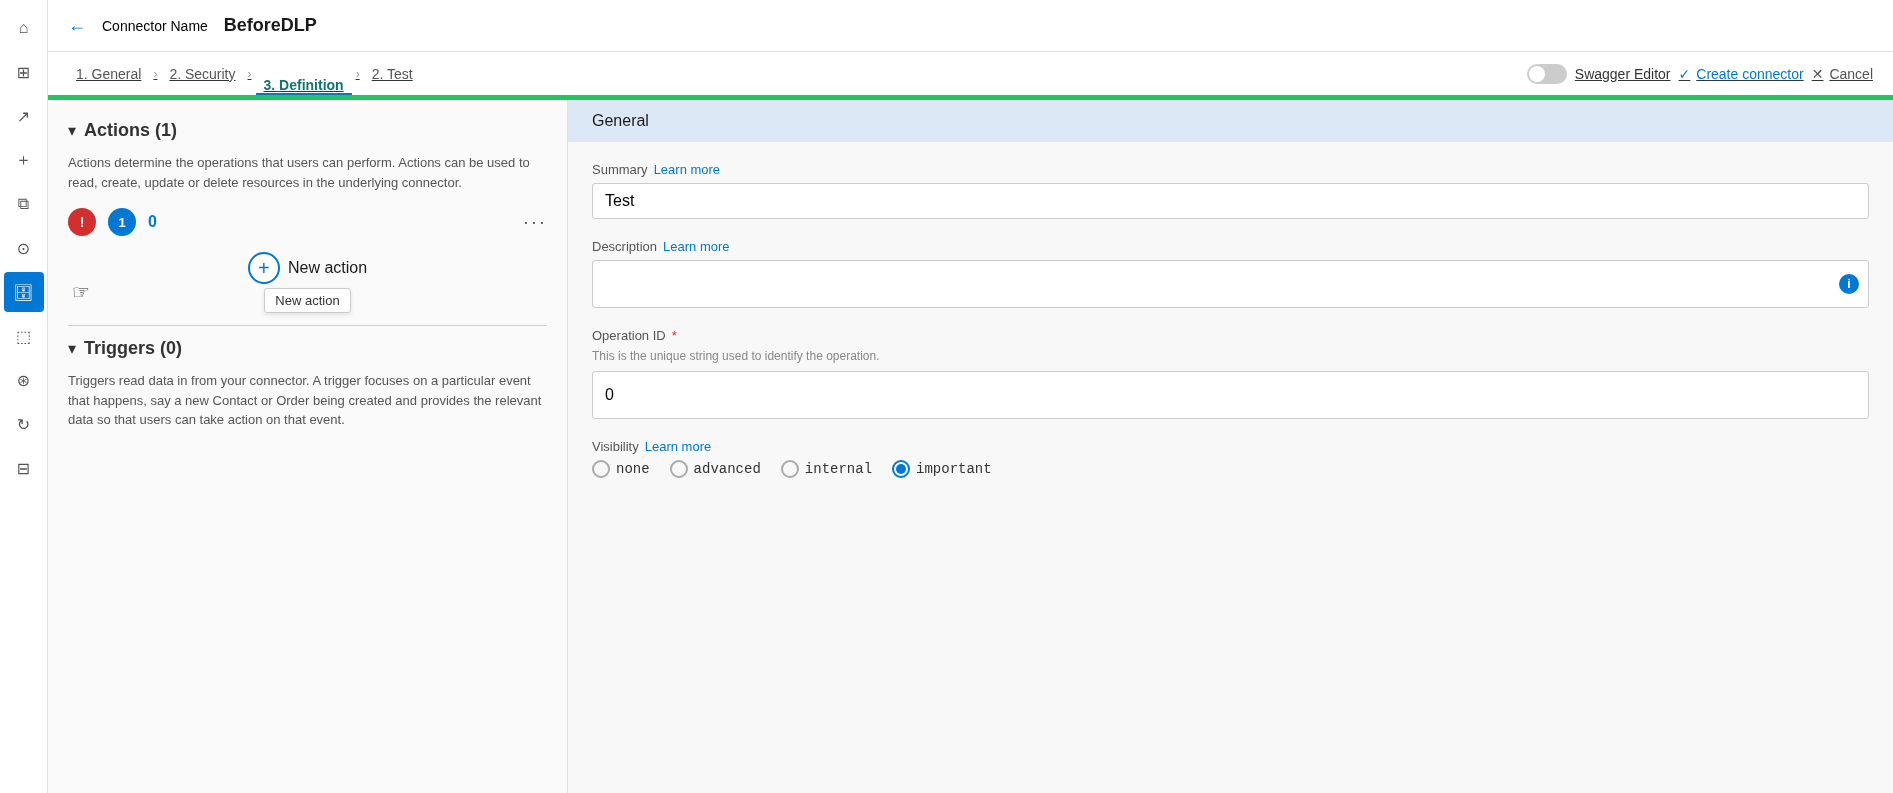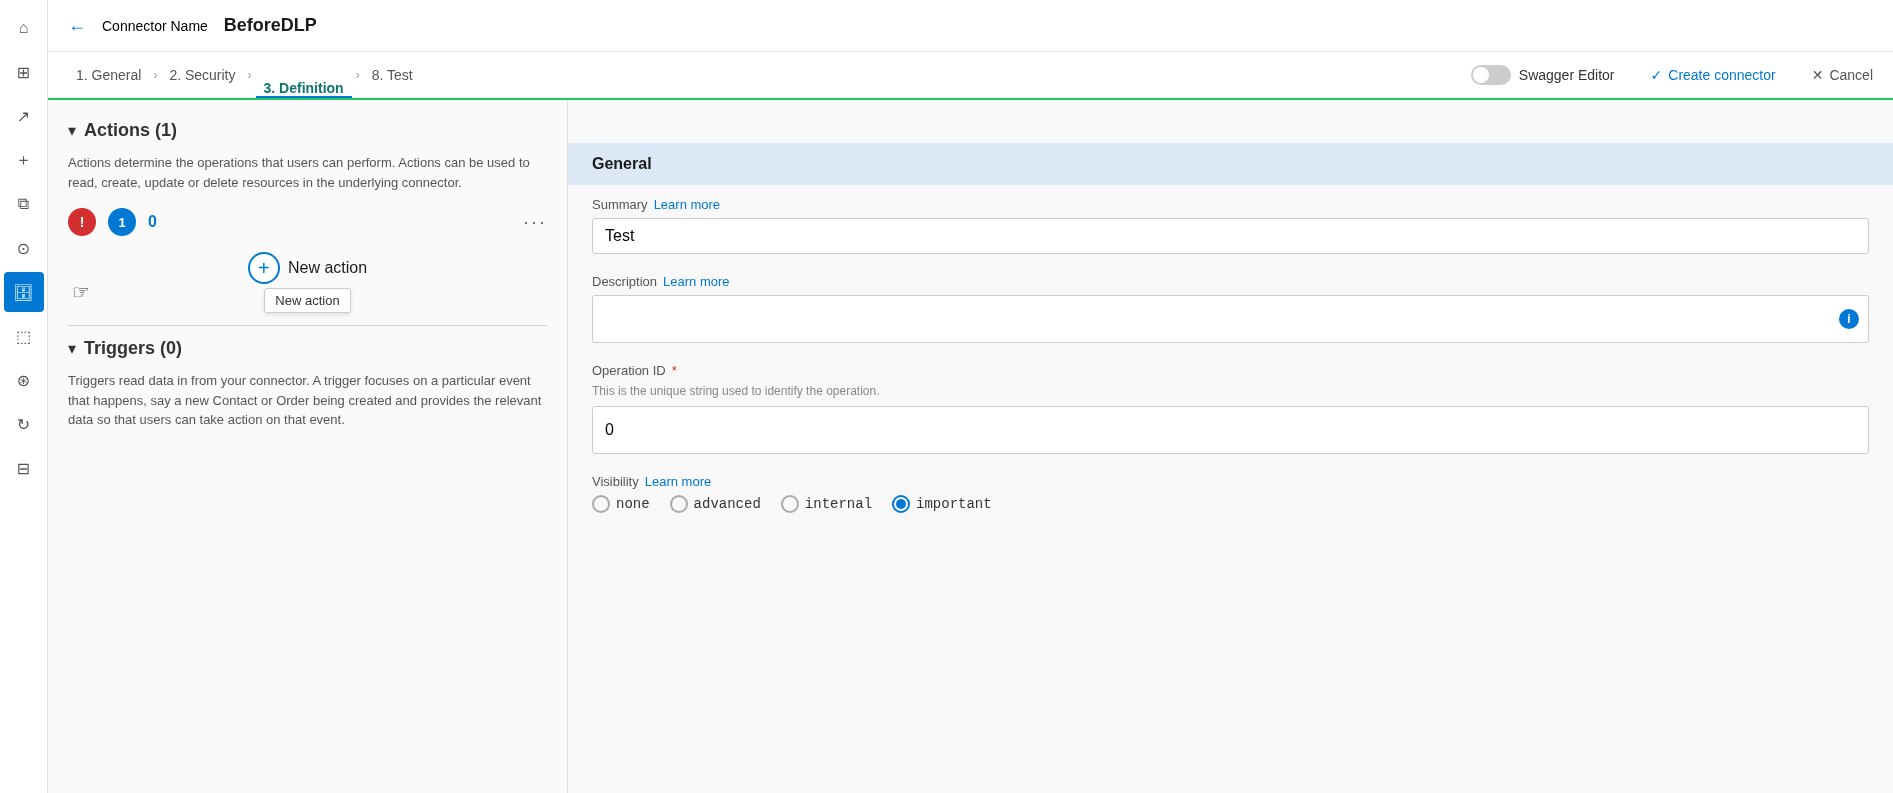--- a/index.html
+++ b/index.html
@@ -62,27 +62,28 @@
     }
     .connector-name {
       font-size: 18px;
       font-weight: 600;
       color: #1a1a1a;
     }
 
     
     .steps-nav {
       background: #fff;
-      border-bottom: 2px solid #22c55e;
+      border-bottom: 5px solid #22c55e;
       padding: 0 20px;
       height: 48px;
       display: flex;
       align-items: center;
       gap: 0;
       flex-shrink: 0;
+      text-decoration: underline;
     }
     .step-item {
       display: flex;
       align-items: center;
       gap: 8px;
       padding: 0 8px;
       height: 100%;
       cursor: pointer;
       font-size: 14px;
       color: #555;
@@ -98,21 +99,21 @@
       color: #999;
       font-size: 12px;
       padding: 0 4px;
     }
 
     
     .steps-toolbar {
       margin-left: auto;
       display: flex;
       align-items: center;
-      gap: 36px;
+      gap: 8px;
       justify-content: flex-end;
     }
     .toggle-wrap {
       display: flex;
       align-items: center;
       gap: 8px;
     }
     .toggle {
       width: 40px;
       height: 20px;
@@ -282,27 +283,26 @@
       flex: 1;
       background: #f8f8f8;
       overflow-y: auto;
       padding: 0;
     }
 
     .panel-section-header {
       background: #dce8f5;
       padding: 12px 24px;
       font-size: 16px;
-      font-weight: 700;
+      font-weight: 400;
       color: #1a1a1a;
-      margin-top: 43px;
     }
 
     .panel-body {
-      padding: 12px 24px;
+      padding: 20px 24px;
     }
 
     .field-group {
       margin-bottom: 20px;
     }
     .field-label {
       font-size: 13px;
       color: #555;
       margin-bottom: 6px;
       display: flex;
@@ -436,21 +436,21 @@
     <span class="step-separator">›</span>
     <div class="step-item">
       <span>2. Security</span>
     </div>
     <span class="step-separator">›</span>
     <div class="step-item active">
       <span>3. Definition</span>
     </div>
     <span class="step-separator">›</span>
     <div class="step-item">
-      <span>8. Test</span>
+      <span>2. Test</span>
     </div>
 
     <div class="steps-toolbar">
       <div class="toggle-wrap">
         <div class="toggle"></div>
         <span>Swagger Editor</span>
       </div>
       <div class="toolbar-btn">
         <span>✓</span>
         <span>Create connector</span>

